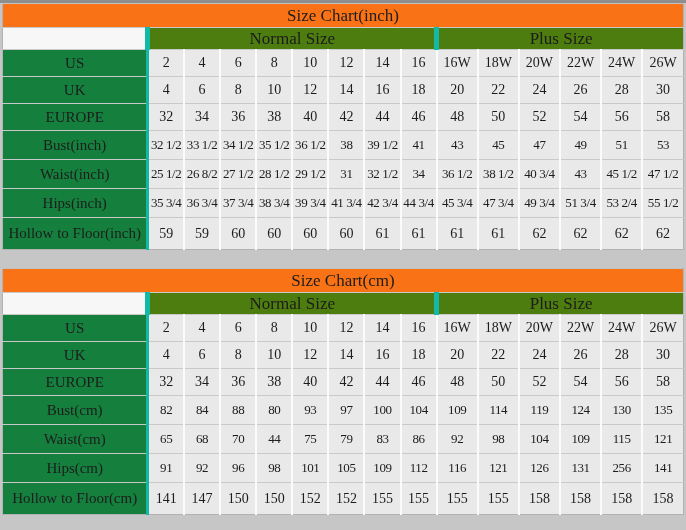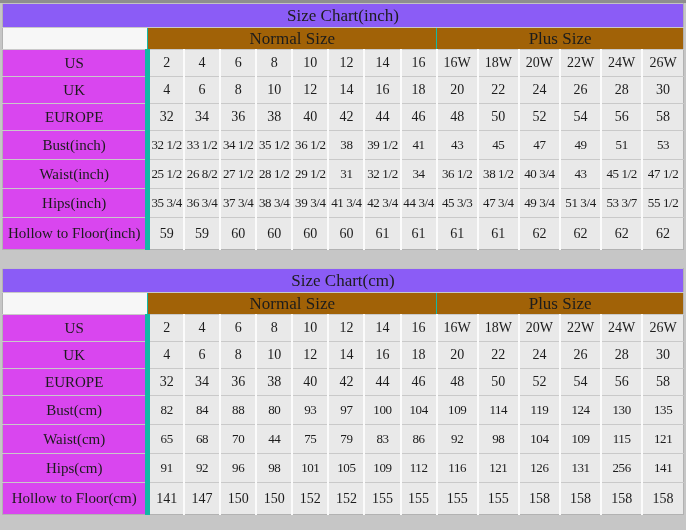--- a/index.html
+++ b/index.html
@@ -30,34 +30,34 @@
     color: #1c1c1c;
     font-weight: normal;
     white-space: nowrap;
     overflow: hidden;
   }
   tr.r-title  { height: 24px; }
   tr.r-group  { height: 22px; }
   tr.r-size   { height: 27px; }
   tr.r-meas   { height: 29px; }
   tr.r-hollow { height: 32px; }
-  .title-cell { font-size: 17px; background: #8b5cf6; }
+  .title-cell { font-size: 17px; background: #f97316; }
   .corner-cell { background: #f7f7f7; border-top: 1px solid #c9c9c9; }
   .group-cell {
     font-size: 17px;
-    background: #a16207;
+    background: #4d7c0f;
     border-top: 1px solid #c9c9c9;
-    border-left: 1px solid #14b8a6;
+    border-left: 5px solid #14b8a6;
     text-align: center;
   }
   .label-cell {
-    background: #d946ef;
+    background: #15803d;
     font-size: 15px;
     border-top: 1px solid #c9c9c9;
-    border-right: 5px solid #14b8a6;
+    border-right: 3px solid #14b8a6;
     text-align: center;
   }
   .data-cell {
     background: #e9e9e9;
     font-size: 14px;
     border-top: 1px solid #c9c9c9;
     border-left: 2px solid #fbfbfb;
   }
   tr.r-meas .data-cell { font-size: 13px; letter-spacing: -0.4px; }
 </style>
@@ -181,25 +181,25 @@
       <tr class="r-meas">
         <th class="label-cell">Hips(inch)</th>
         <td class="data-cell">35 3/4</td>
         <td class="data-cell">36 3/4</td>
         <td class="data-cell">37 3/4</td>
         <td class="data-cell">38 3/4</td>
         <td class="data-cell">39 3/4</td>
         <td class="data-cell">41 3/4</td>
         <td class="data-cell">42 3/4</td>
         <td class="data-cell">44 3/4</td>
-        <td class="data-cell">45 3/3</td>
+        <td class="data-cell">45 3/4</td>
         <td class="data-cell">47 3/4</td>
         <td class="data-cell">49 3/4</td>
         <td class="data-cell">51 3/4</td>
-        <td class="data-cell">53 3/7</td>
+        <td class="data-cell">53 2/4</td>
         <td class="data-cell">55 1/2</td>
       </tr>
       <tr class="r-hollow">
         <th class="label-cell">Hollow to Floor(inch)</th>
         <td class="data-cell">59</td>
         <td class="data-cell">59</td>
         <td class="data-cell">60</td>
         <td class="data-cell">60</td>
         <td class="data-cell">60</td>
         <td class="data-cell">60</td>

